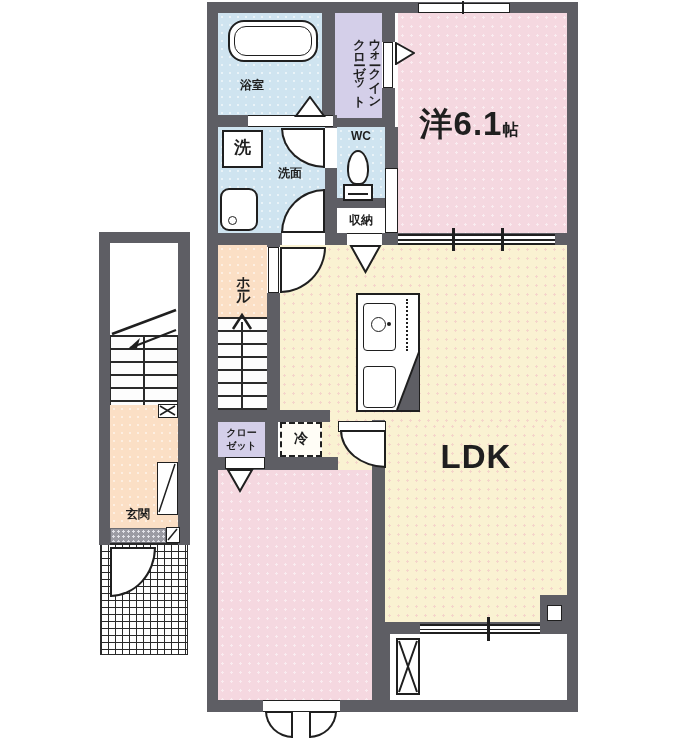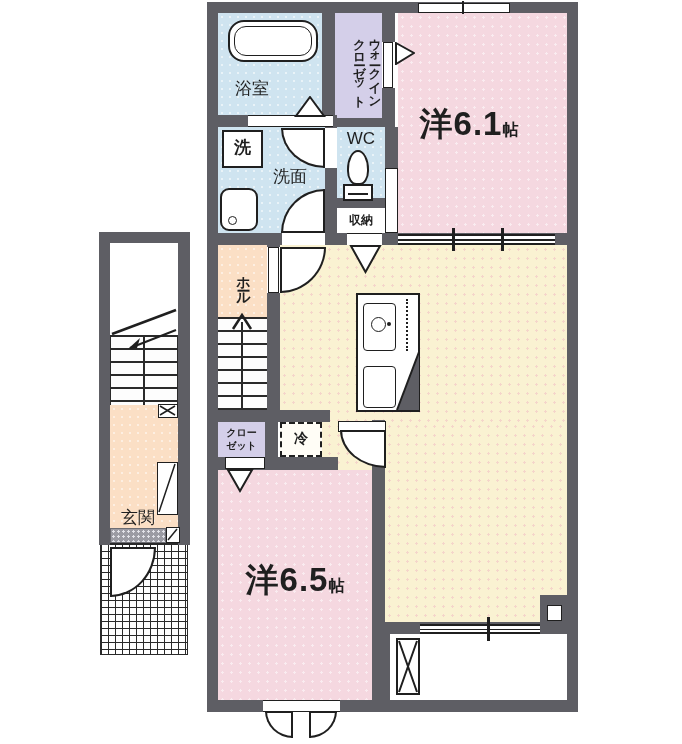--- a/index.html
+++ b/index.html
@@ -13,21 +13,21 @@
   .f-blue{background:#cfe4f0;background-image:radial-gradient(rgba(255,255,255,.55) 1px,transparent 1.4px);background-size:8px 8px;}
   .f-lav{background:#d4cfe9;}
   .f-peach{background:#fbdfc5;background-image:radial-gradient(rgba(255,255,255,.5) 1px,transparent 1.4px);background-size:8px 8px;}
   .leaf{position:absolute;background:#fff;border:1.5px solid #1f1f1f;box-sizing:border-box;}
   .gap{position:absolute;background:#fff;}
   .arc{position:absolute;background:#fff;border:2px solid #1f1f1f;box-sizing:border-box;}
   .box{position:absolute;background:#fff;border:2px solid #1f1f1f;box-sizing:border-box;}
   .lbl{position:absolute;color:#1f1f1f;text-align:center;white-space:nowrap;}
   .lbl-lg{font-size:33px;font-weight:700;letter-spacing:1px;}
   .lbl-unit{font-size:16px;font-weight:700;}
-  .lbl-md{font-size:17px;font-weight:400;}
+  .lbl-md{font-size:12px;font-weight:700;}
   .lbl-sm{font-size:12px;font-weight:700;}
   .vert{writing-mode:vertical-rl;}
   .treads-v{position:absolute;background:#fdfdfd;background-image:repeating-linear-gradient(to bottom,#2a2a2a 0 1.5px,transparent 1.5px 13px);border-left:1.5px solid #2a2a2a;border-right:1.5px solid #2a2a2a;box-sizing:border-box;}
   .grid{position:absolute;background:#fff;border:1.5px solid #2a2a2a;box-sizing:border-box;
         background-image:linear-gradient(#2a2a2a 1px,transparent 1px),linear-gradient(90deg,#2a2a2a 1px,transparent 1px);
         background-size:7px 7px;}
   .dots{position:absolute;background:#9b9ba3;background-image:radial-gradient(#e2e2e8 1px,transparent 1.4px);background-size:5px 5px;border:1px solid #6d6d73;box-sizing:border-box;}
   .dash{position:absolute;background:#fffdf6;border:2px dashed #1f1f1f;box-sizing:border-box;}
   svg{display:block;}
 </style>
@@ -214,18 +214,16 @@
   <div class="lbl" style="left:222px;top:136px;width:41px;font-size:17px;font-weight:700;">洗</div>
   <div class="lbl lbl-md" style="left:255px;top:165px;width:70px;">洗面</div>
   <div class="lbl lbl-md" style="left:337px;top:129px;width:48px;">WC</div>
   <div class="lbl lbl-sm" style="left:337px;top:212px;width:48px;">収納</div>
   <div class="lbl vert" style="left:231px;top:250px;width:22px;height:66px;font-size:14px;font-weight:700;">ホール</div>
   <div class="lbl" style="left:218px;top:426px;width:47px;font-size:10px;font-weight:700;line-height:1.3;">
     <span style="display:block;">クロー</span>
     <span style="display:block;">ゼット</span>
   </div>
   <div class="lbl" style="left:280px;top:430px;width:42px;font-size:14px;font-weight:700;">冷</div>
-  <div class="lbl" style="left:218px;top:558px;width:154px;">
-    <span class="lbl-lg">洋6.5</span><span class="lbl-unit">帖</span>
-  </div>
+  <div class="lbl lbl-lg" style="left:385px;top:438px;width:182px;">LDK</div>
   <div class="lbl lbl-md" style="left:108px;top:506px;width:60px;">玄関</div>
 
 </div>
 
 </body></html>

